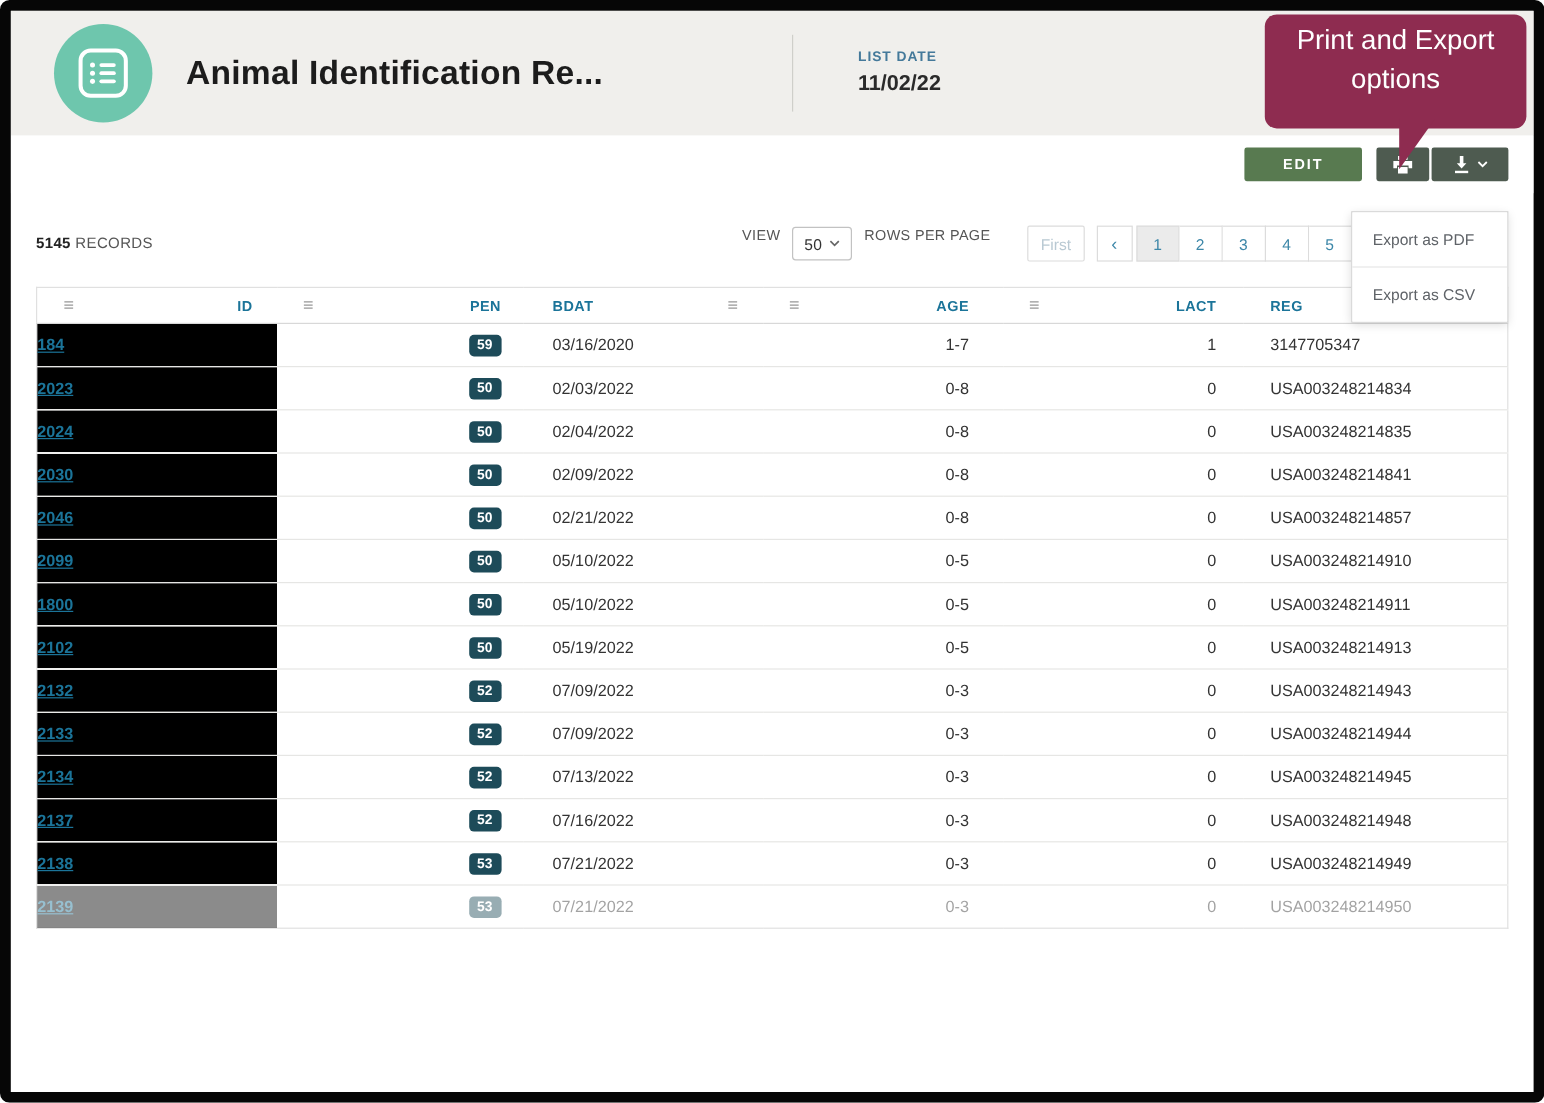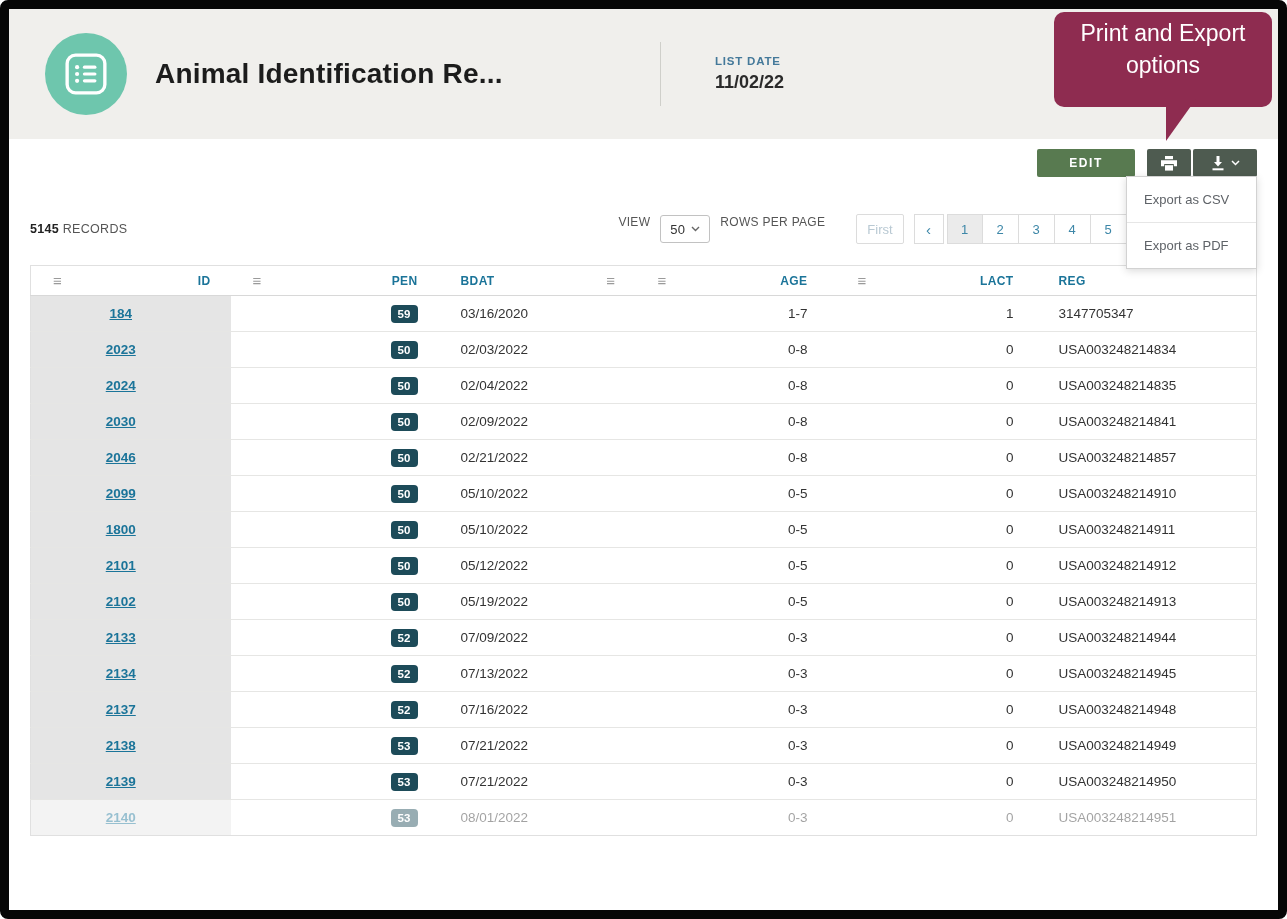--- a/index.html
+++ b/index.html
@@ -9,21 +9,21 @@
     position: relative;
     width: 1287px; height: 919px;
     border: 9px solid #060606;
     border-radius: 8px;
     background: #fff;
     overflow: hidden;
   }
 
   
   .header {
-    height: 130px;
+    height: 104px;
     background: #f0efec;
     display: flex;
     align-items: center;
     padding-left: 36px;
   }
   .header-icon {
     width: 82px; height: 82px; flex: none;
     border-radius: 50%;
     background: #6ec6ad;
     display: flex; align-items: center; justify-content: center;
@@ -147,21 +147,21 @@
   th.col-age .thx { padding: 0 28px 0 22px; }
   th.col-lact .thx { padding: 0 22px 0 22px; }
   th.col-reg .thx { padding: 0 20px 0 23px; }
 
   tbody td {
     height: 36px;
     border-top: 1px solid #e6e6e4;
     font-size: 13.5px; color: #333;
     overflow: hidden; white-space: nowrap;
   }
-  td.cell-id { background: #e5e5e5; text-align: center; padding-right: 20px; }
+  td.cell-id { background: #000000; text-align: left; padding-right: 20px; }
   td.cell-id a { color: #1b7499; font-weight: bold; text-decoration: underline; cursor: pointer; }
   td.cell-pen { text-align: right; padding-right: 18px; }
   .badge {
     display: inline-block;
     background: #1d4b59; color: #fff;
     font-size: 11.5px; font-weight: bold;
     padding: 3px 7px; border-radius: 4px;
     min-width: 27px; text-align: center;
   }
   td.cell-bdat { padding-left: 25px; }
@@ -218,22 +218,22 @@
       </button>
     </div>
   </div>
 
   <div class="callout">
     <span>Print and Export options</span>
     <div class="callout-tail"></div>
   </div>
 
   <div class="export-menu">
+    <div class="export-menu-item">Export as PDF</div>
     <div class="export-menu-item">Export as CSV</div>
-    <div class="export-menu-item">Export as PDF</div>
   </div>
 
   <div class="records-bar">
     <div class="records-count">
       <span class="count">5145</span>
       <span>RECORDS</span>
     </div>
     <div class="view-controls">
       <span>VIEW</span>
       <div class="select-box">
@@ -364,38 +364,38 @@
 
   <tr>
     <td class="cell-id"><a href="#">1800</a></td>
     <td class="cell-pen"><span class="badge">50</span></td>
     <td class="cell-bdat">05/10/2022</td>
     <td class="cell-age">0-5</td>
     <td class="cell-lact">0</td>
     <td class="cell-reg">USA003248214911</td>
   </tr>
 
-  <tr>
-    <td class="cell-id"><a href="#">2101</a></td>
-    <td class="cell-pen"><span class="badge">50</span></td>
-    <td class="cell-bdat">05/12/2022</td>
-    <td class="cell-age">0-5</td>
-    <td class="cell-lact">0</td>
-    <td class="cell-reg">USA003248214912</td>
-  </tr>
 
   <tr>
     <td class="cell-id"><a href="#">2102</a></td>
     <td class="cell-pen"><span class="badge">50</span></td>
     <td class="cell-bdat">05/19/2022</td>
     <td class="cell-age">0-5</td>
     <td class="cell-lact">0</td>
     <td class="cell-reg">USA003248214913</td>
   </tr>
 
+  <tr>
+    <td class="cell-id"><a href="#">2132</a></td>
+    <td class="cell-pen"><span class="badge">52</span></td>
+    <td class="cell-bdat">07/09/2022</td>
+    <td class="cell-age">0-3</td>
+    <td class="cell-lact">0</td>
+    <td class="cell-reg">USA003248214943</td>
+  </tr>
 
   <tr>
     <td class="cell-id"><a href="#">2133</a></td>
     <td class="cell-pen"><span class="badge">52</span></td>
     <td class="cell-bdat">07/09/2022</td>
     <td class="cell-age">0-3</td>
     <td class="cell-lact">0</td>
     <td class="cell-reg">USA003248214944</td>
   </tr>
 
@@ -429,25 +429,17 @@
 
   <tr>
     <td class="cell-id"><a href="#">2139</a></td>
     <td class="cell-pen"><span class="badge">53</span></td>
     <td class="cell-bdat">07/21/2022</td>
     <td class="cell-age">0-3</td>
     <td class="cell-lact">0</td>
     <td class="cell-reg">USA003248214950</td>
   </tr>
 
-  <tr>
-    <td class="cell-id"><a href="#">2140</a></td>
-    <td class="cell-pen"><span class="badge">53</span></td>
-    <td class="cell-bdat">08/01/2022</td>
-    <td class="cell-age">0-3</td>
-    <td class="cell-lact">0</td>
-    <td class="cell-reg">USA003248214951</td>
-  </tr>
 </tbody>
     </table>
   </div>
 
 </div>
 
 </body></html>

